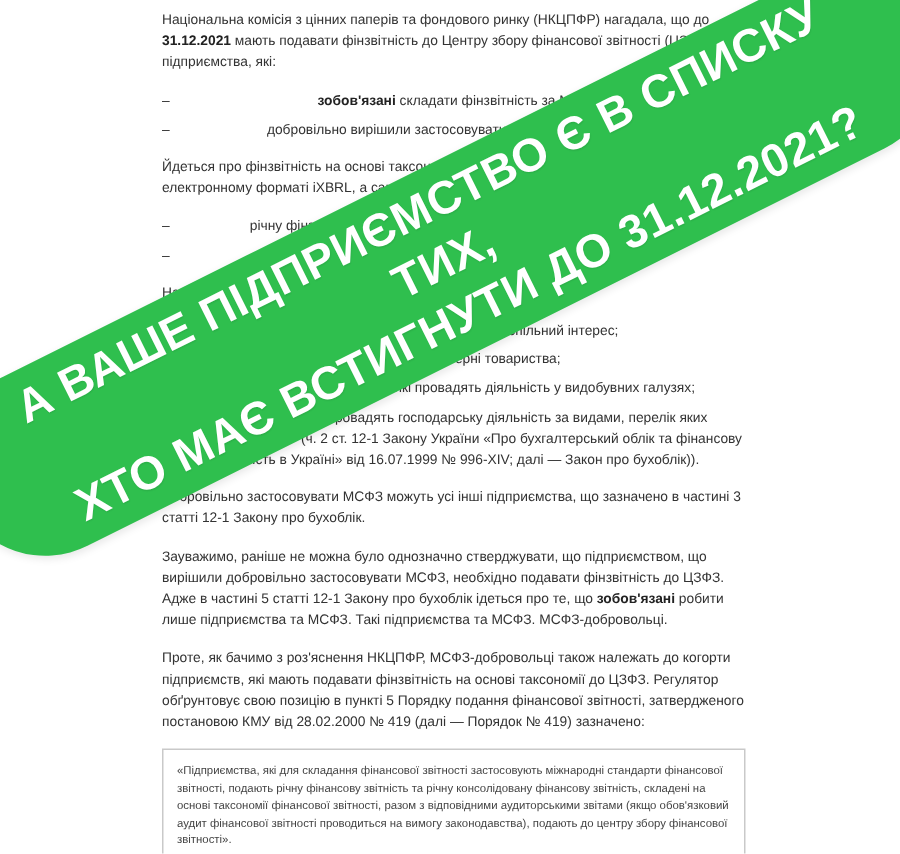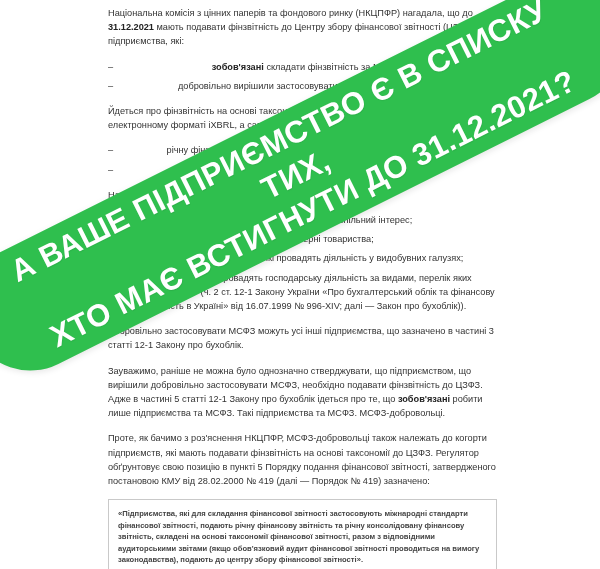--- a/index.html
+++ b/index.html
@@ -64,21 +64,21 @@
     padding: 8px 9px 8px 9px;
     box-sizing: border-box;
   }
   .quotebox .qline {
     color: #444444;
     font-size: 7.6px;
     line-height: 11.4px;
     margin: 0;
   }
   .quotebox .qline.first {
-    font-weight: bold;
+    font-weight: normal;
     margin-bottom: 3px;
   }
   
   .banner {
     position: absolute;
     left: -64px;
     top: 112px;
     width: 720px;
     height: 126px;
     background: #2fbf4e;

